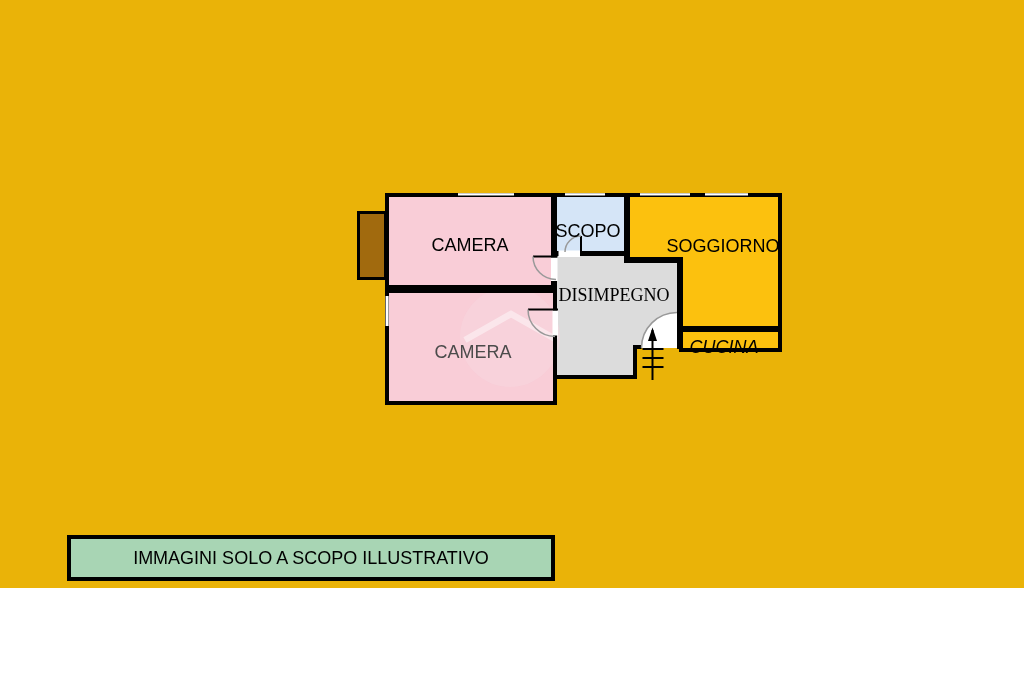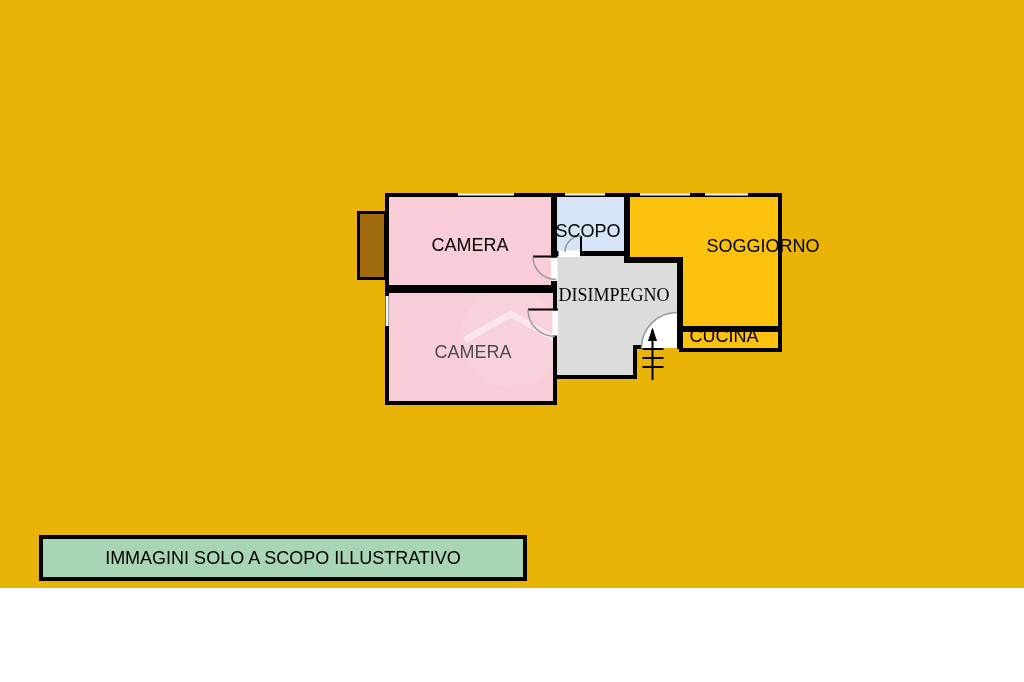--- a/index.html
+++ b/index.html
@@ -71,21 +71,21 @@
       <path d="M 652.5,330 V 380"></path>
       <polygon points="652.5,327.5 648,341 657,341" fill="#000" stroke="none"></polygon>
       <path d="M 642.5,349 H 663.5"></path>
       <path d="M 642.5,358 H 663.5"></path>
       <path d="M 642.5,367 H 663.5"></path>
     </g>
   </svg>
 
   <div class="room-label" style="left:470px;top:245px;">CAMERA</div>
   <div class="room-label" style="left:588px;top:231px;">SCOPO</div>
-  <div class="room-label" style="left:723px;top:246px;margin-left:40px;">SOGGIORNO</div>
+  <div class="room-label" style="left:723px;top:246px;">SOGGIORNO</div>
   <div class="room-label" style="left:614px;top:295px;font-family:Liberation Serif, serif;">DISIMPEGNO</div>
   <div class="room-label dim" style="left:473px;top:352px;">CAMERA</div>
-  <div class="room-label" style="left:724px;top:336px;">CUCINA</div>
+  <div class="room-label" style="left:724px;top:347px;font-style:italic;">CUCINA</div>
 
-  <div class="disclaimer" style="background-color: rgb(168, 213, 180);">
+  <div class="disclaimer" style="background-color: rgb(168, 213, 180); margin-left: 28px;">
     <span>IMMAGINI SOLO A SCOPO ILLUSTRATIVO</span>
   </div>
 </div>
 
 </body></html>

